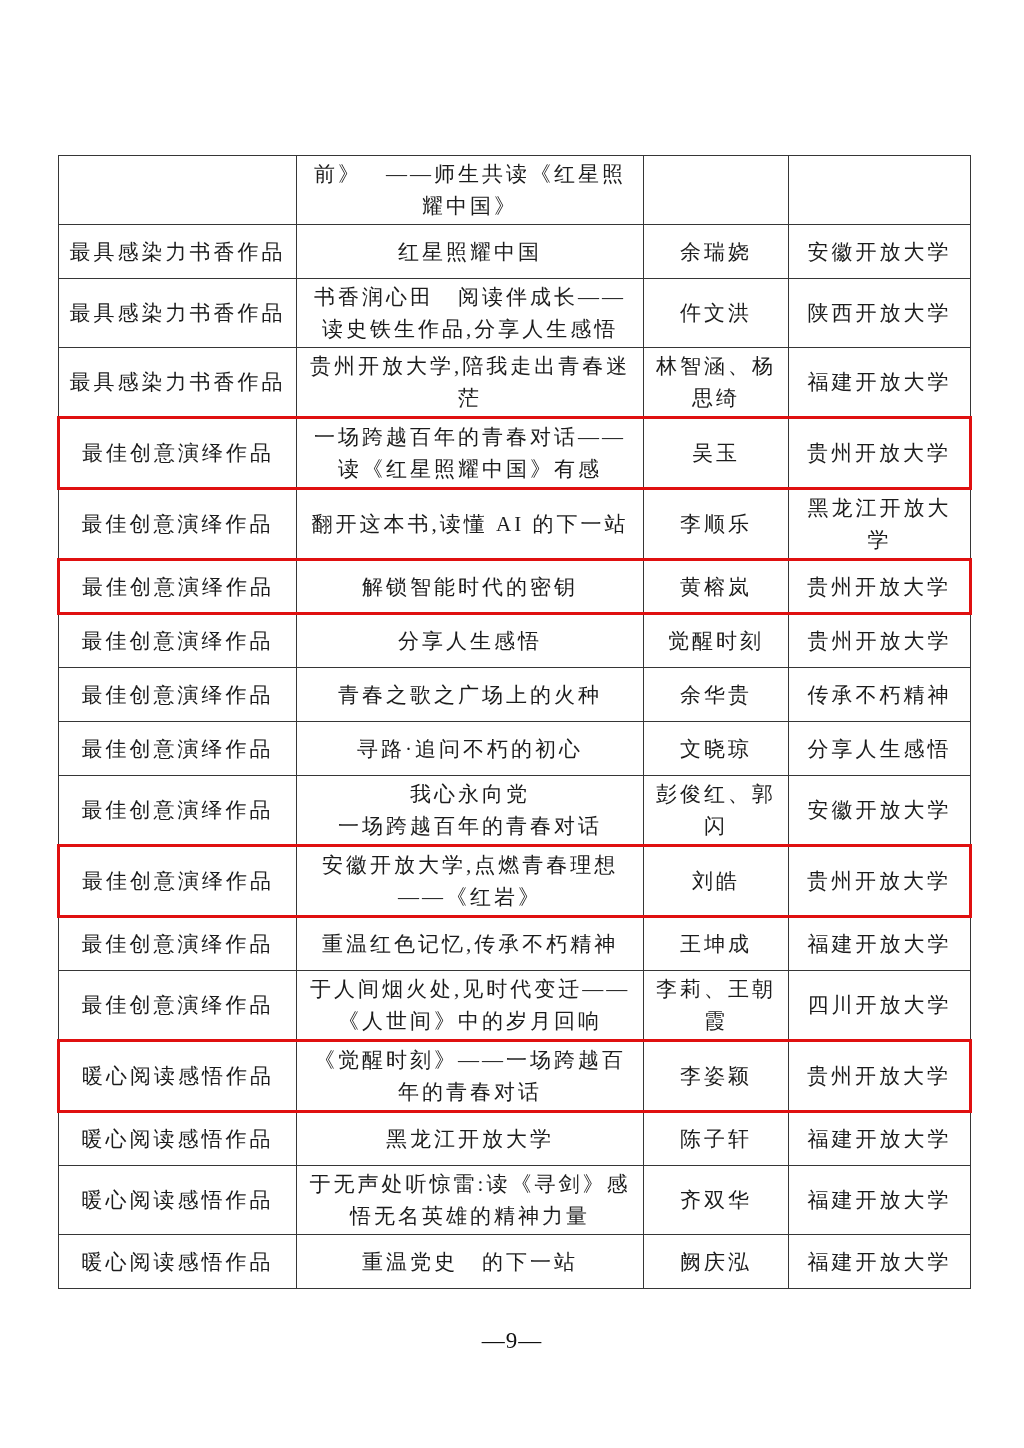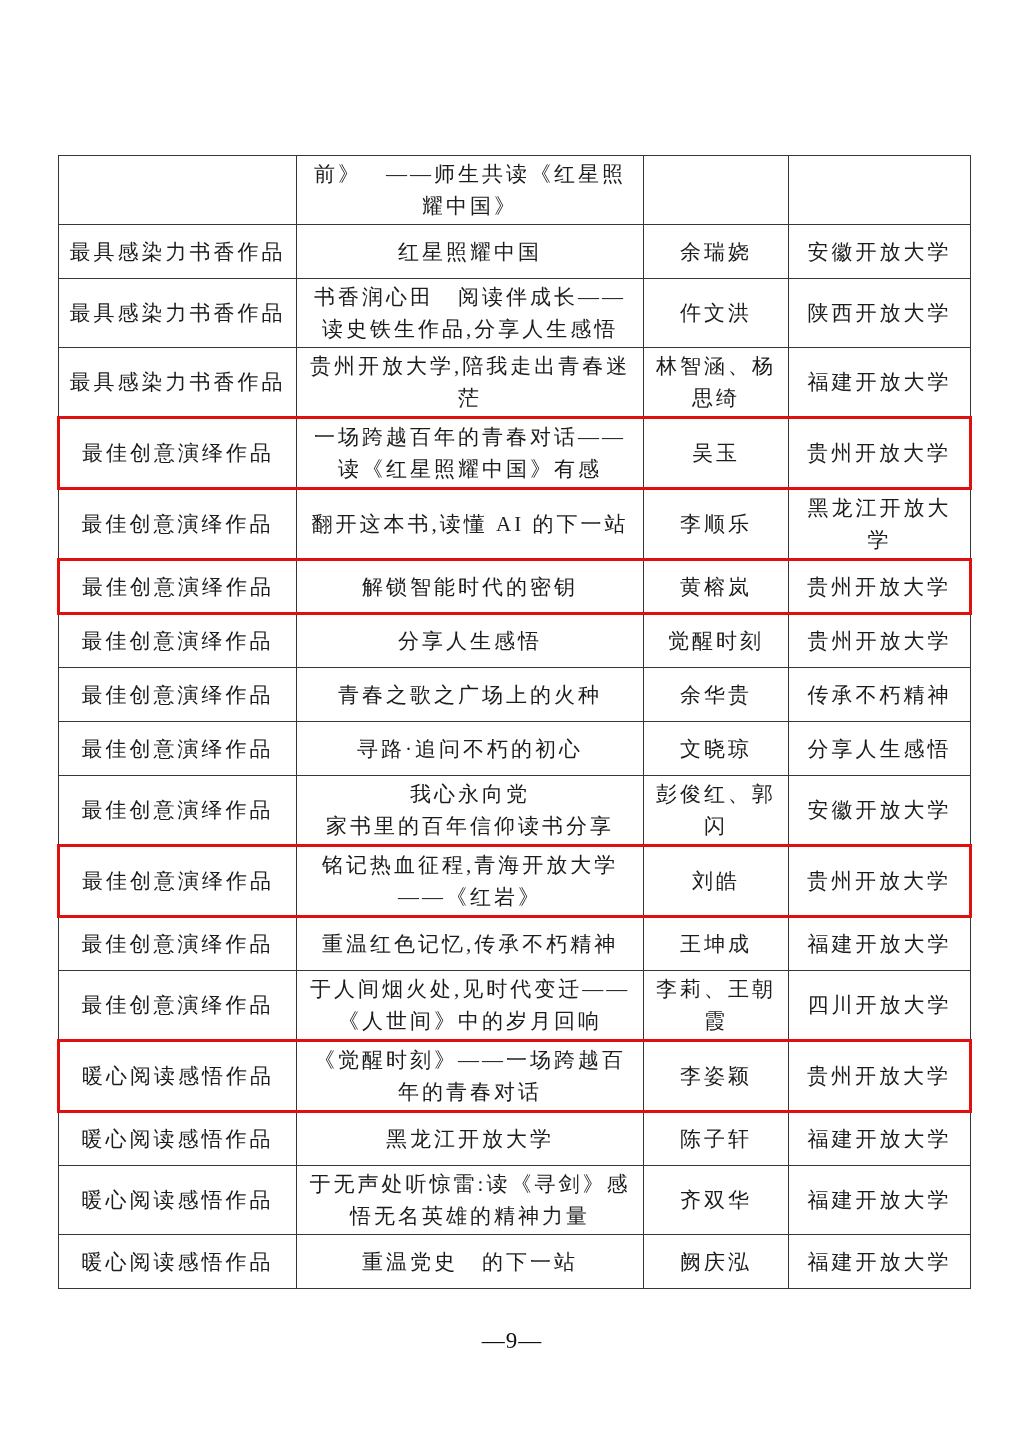--- a/index.html
+++ b/index.html
@@ -140,28 +140,28 @@
     <tr>
       <td>最佳创意演绎作品</td>
       <td>寻路·追问不朽的初心</td>
       <td>文晓琼</td>
       <td>分享人生感悟</td>
     </tr>
 
     <tr>
       <td>最佳创意演绎作品</td>
       <td>我心永向党
-家书里的百年信仰读书分享</td>
+一场跨越百年的青春对话</td>
       <td>彭俊红、郭闪</td>
       <td>安徽开放大学</td>
     </tr>
 
     <tr class="hl">
       <td>最佳创意演绎作品</td>
-      <td>铭记热血征程,青海开放大学——《红岩》</td>
+      <td>安徽开放大学,点燃青春理想——《红岩》</td>
       <td>刘皓</td>
       <td>贵州开放大学</td>
     </tr>
 
     <tr>
       <td>最佳创意演绎作品</td>
       <td>重温红色记忆,传承不朽精神</td>
       <td>王坤成</td>
       <td>福建开放大学</td>
     </tr>

